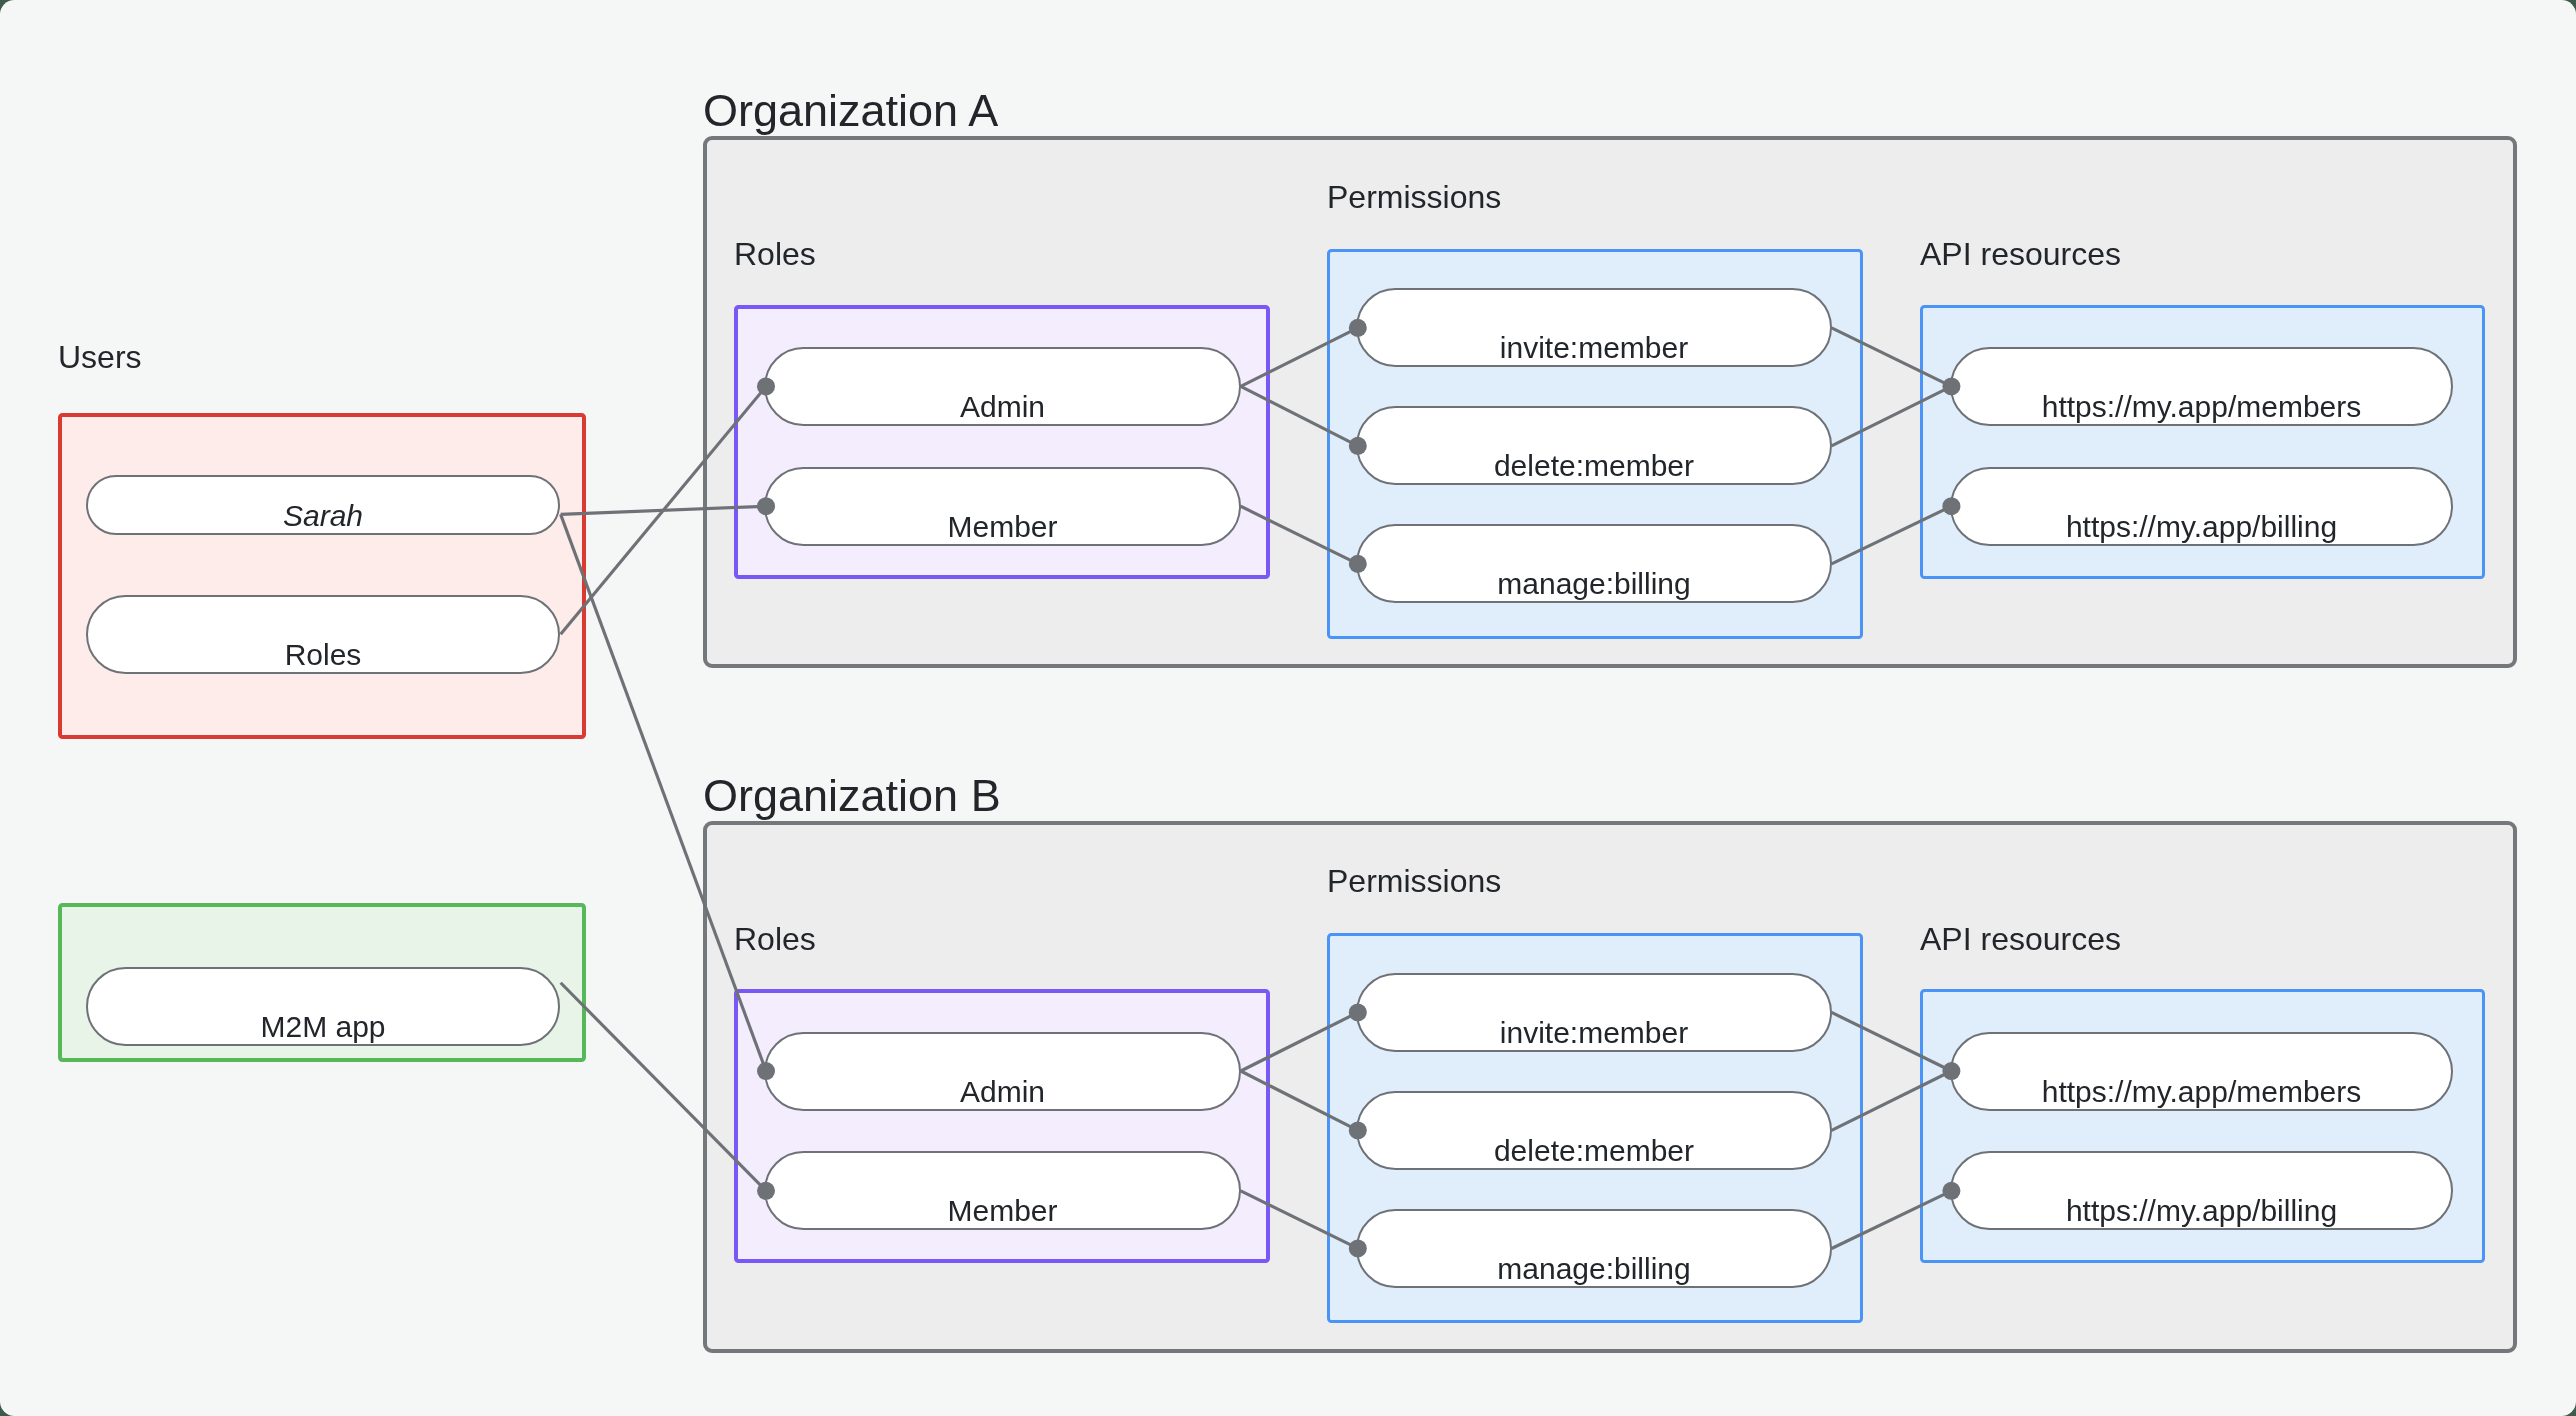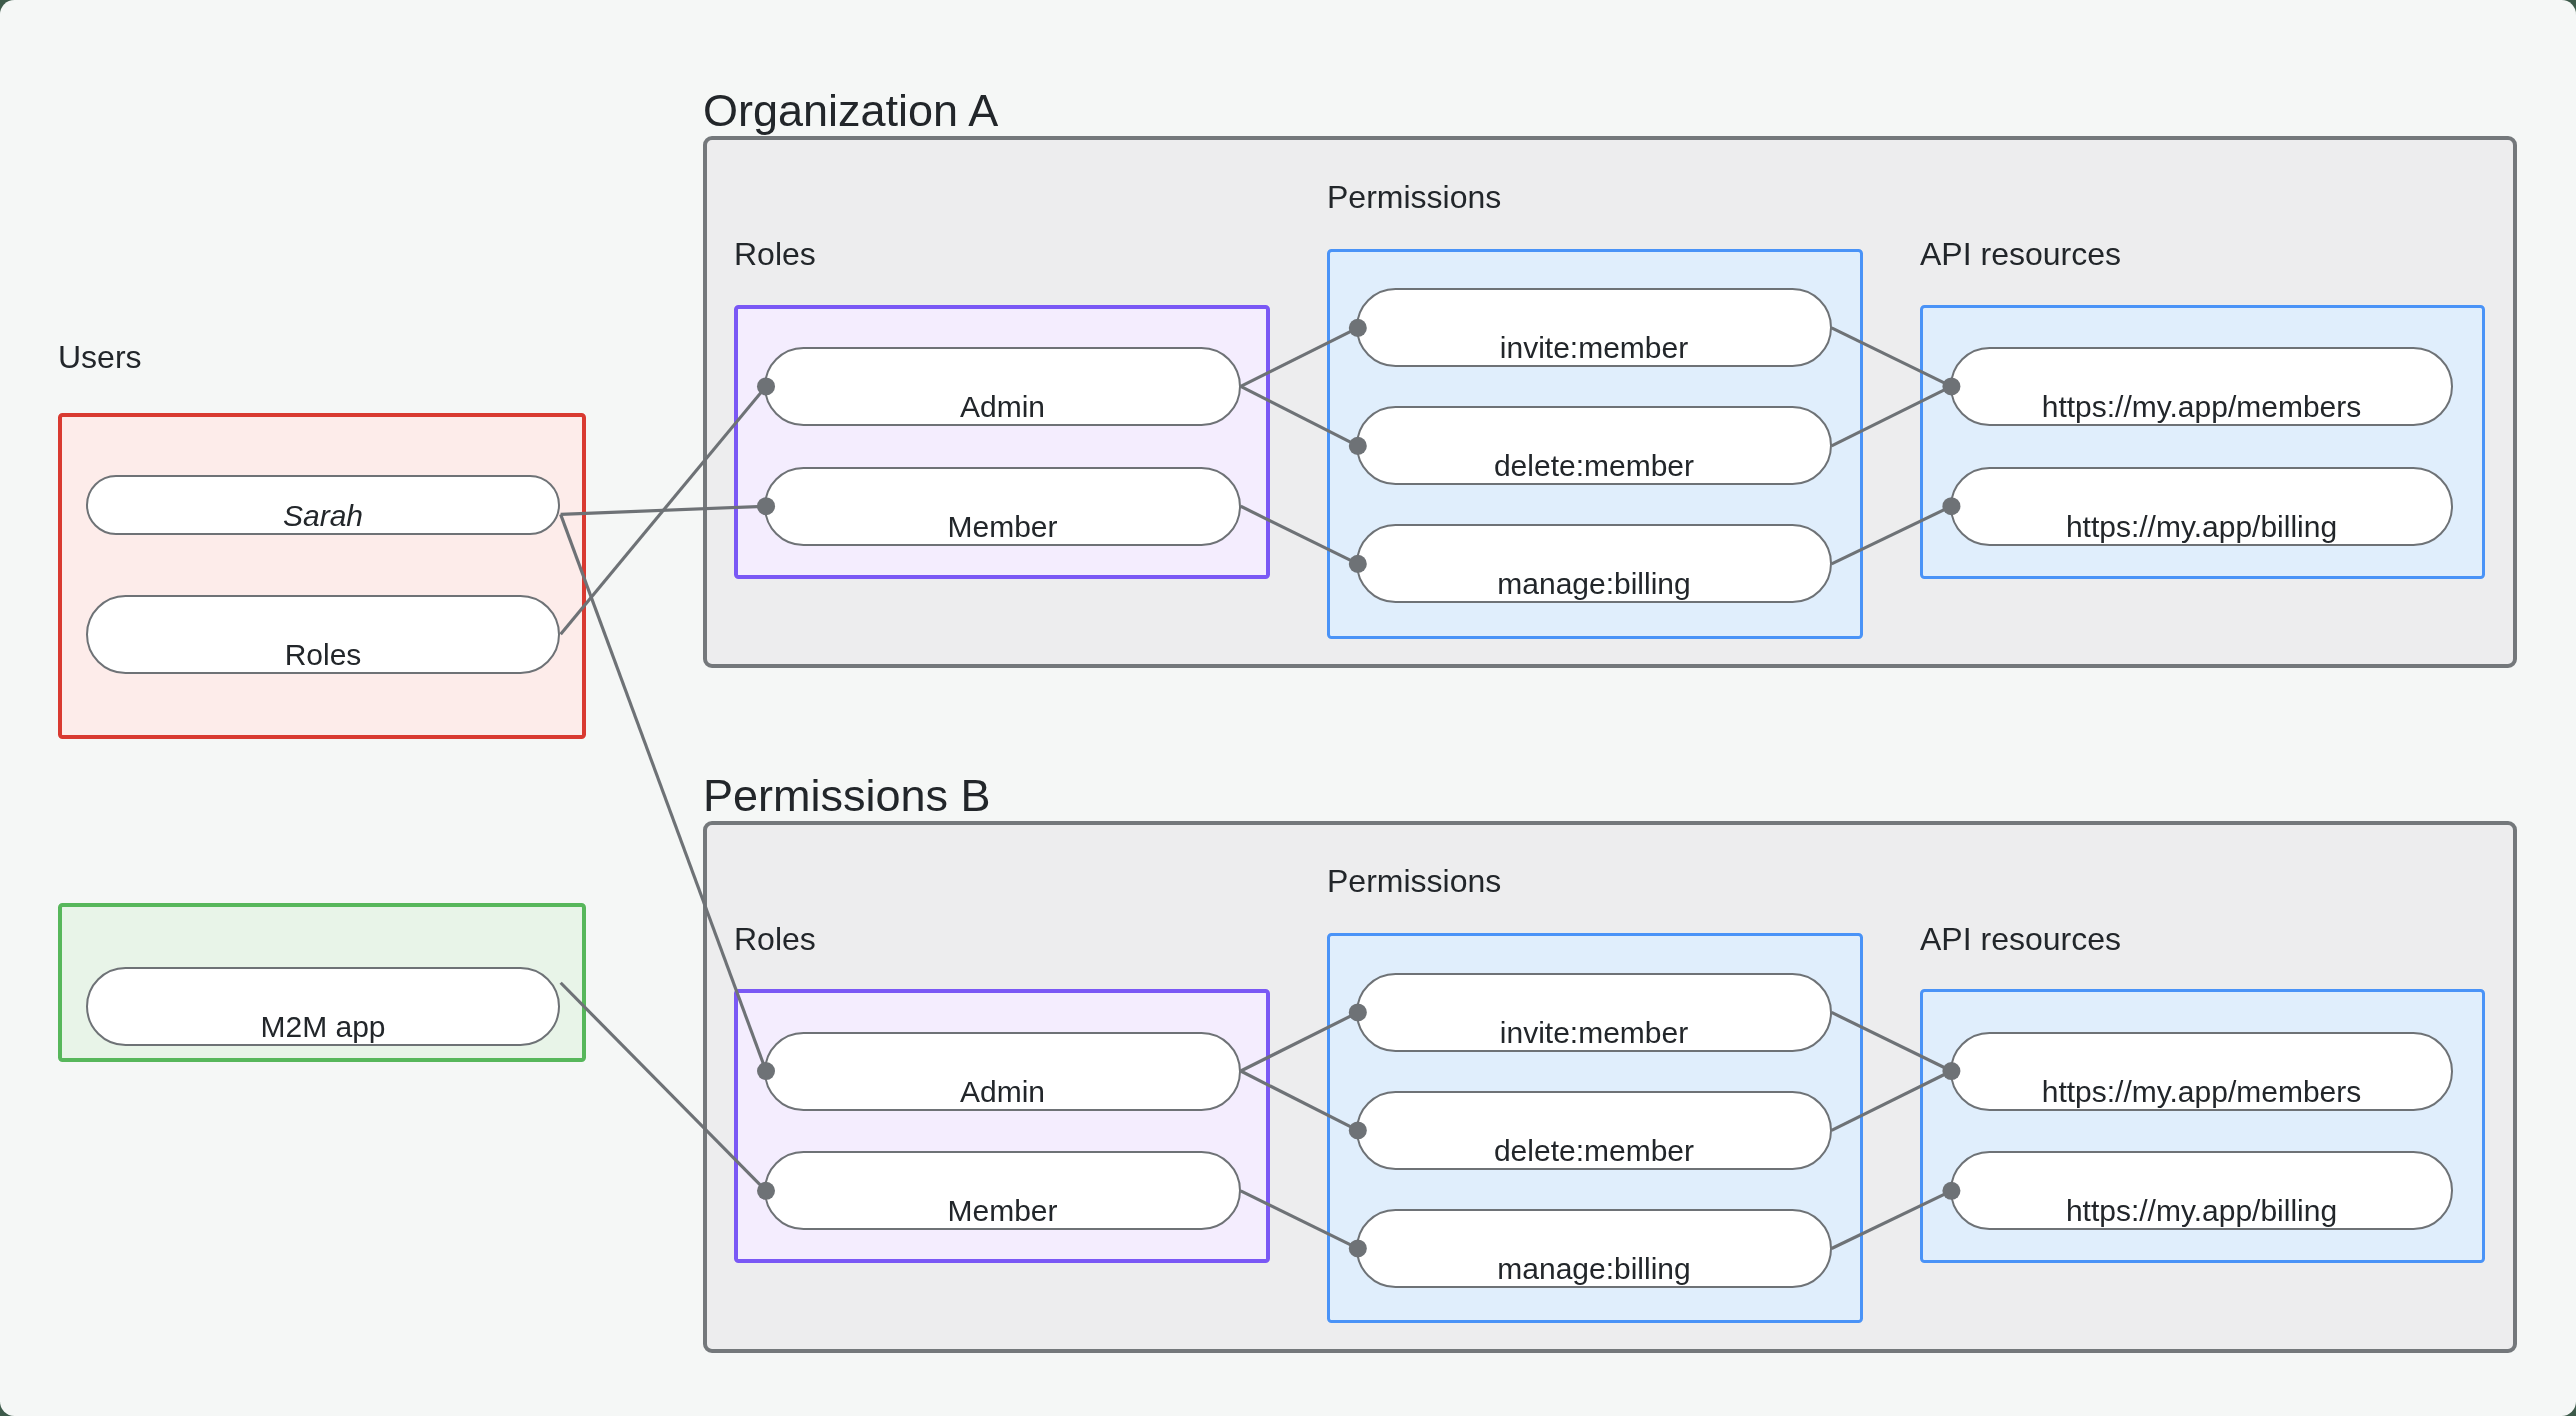--- a/index.html
+++ b/index.html
@@ -99,21 +99,21 @@
 
   <div class="group-label org-title" style="left:703px;top:59px;">Organization A</div>
   <div class="group-box org-box" style="left:703px;top:136px;width:1814px;height:532px;"></div>
   <div class="group-label" style="left:734px;top:234px;">Roles</div>
   <div class="group-box roles-box" style="left:734px;top:305px;width:536px;height:274px;"></div>
   <div class="group-label" style="left:1327px;top:177px;">Permissions</div>
   <div class="group-box perm-box" style="left:1327px;top:249px;width:536px;height:390px;"></div>
   <div class="group-label" style="left:1920px;top:234px;">API resources</div>
   <div class="group-box perm-box" style="left:1920px;top:305px;width:565px;height:274px;"></div>
 
-  <div class="group-label org-title" style="left:703px;top:744px;">Permissions B</div>
+  <div class="group-label org-title" style="left:703px;top:744px;">Organization B</div>
   <div class="group-box org-box" style="left:703px;top:821px;width:1814px;height:532px;"></div>
   <div class="group-label" style="left:734px;top:919px;">Roles</div>
   <div class="group-box roles-box" style="left:734px;top:989px;width:536px;height:274px;"></div>
   <div class="group-label" style="left:1327px;top:861px;">Permissions</div>
   <div class="group-box perm-box" style="left:1327px;top:933px;width:536px;height:390px;"></div>
   <div class="group-label" style="left:1920px;top:919px;">API resources</div>
   <div class="group-box perm-box" style="left:1920px;top:989px;width:565px;height:274px;"></div>
 
   <div id="node-layer">
       <div class="node" style="left: 86px; top: 475px; width: 474px; height: 60px; font-style: italic;">

